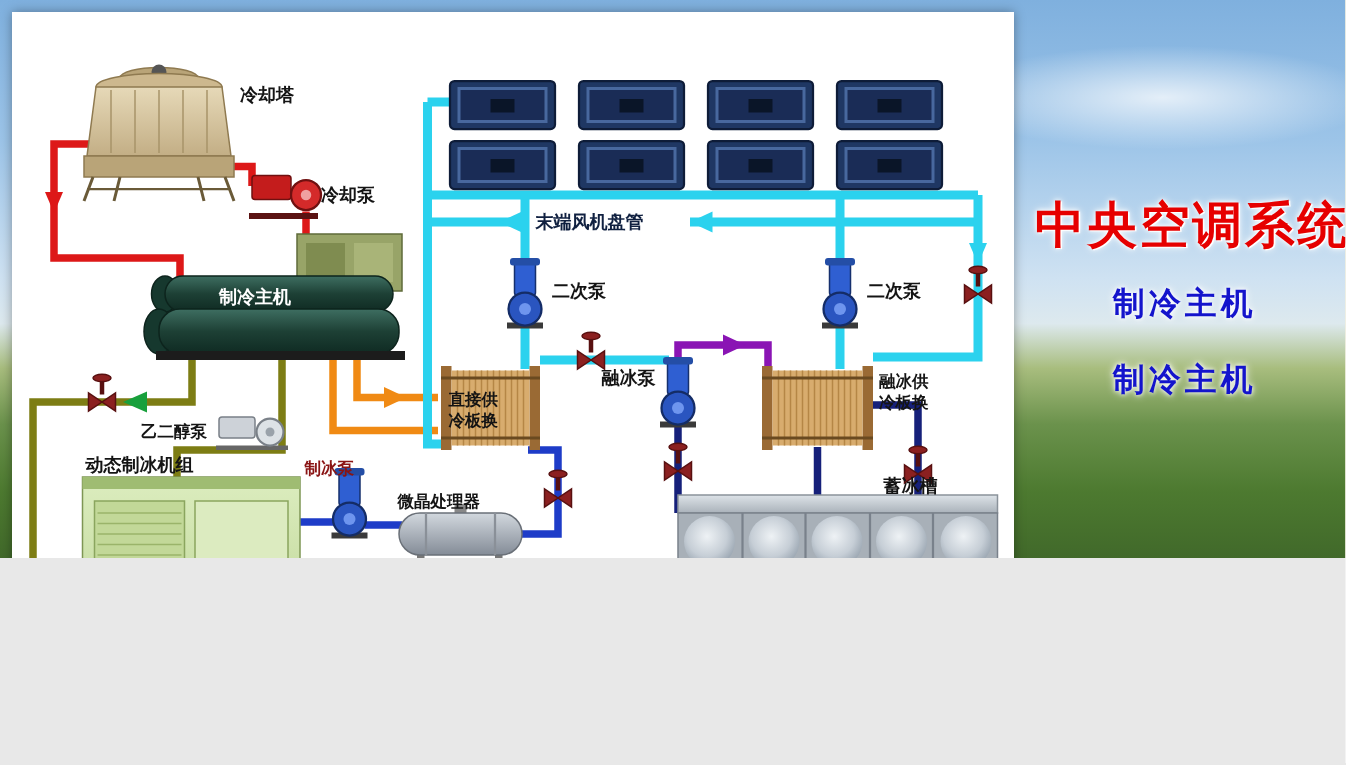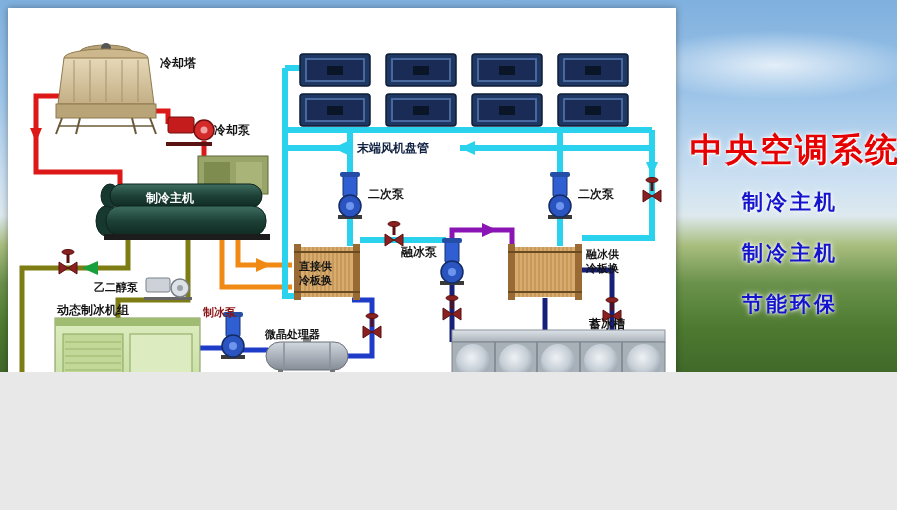--- a/index.html
+++ b/index.html
@@ -275,15 +275,14 @@
       <text class="lbl-r" x="203" y="316">制冰泵</text>
       <text class="lbl-s" x="265" y="338">微晶处理器</text>
       <text class="lbl" x="589" y="328">蓄冰槽</text>
     </svg>
   </div>
 
   <div class="title">中央空调系统</div>
   <div class="features">
     <div class="feature">制冷主机</div>
     <div class="feature">制冷主机</div>
-    <div class="feature">节能环保</div>
   </div>
 </div>
 
 </body></html>

